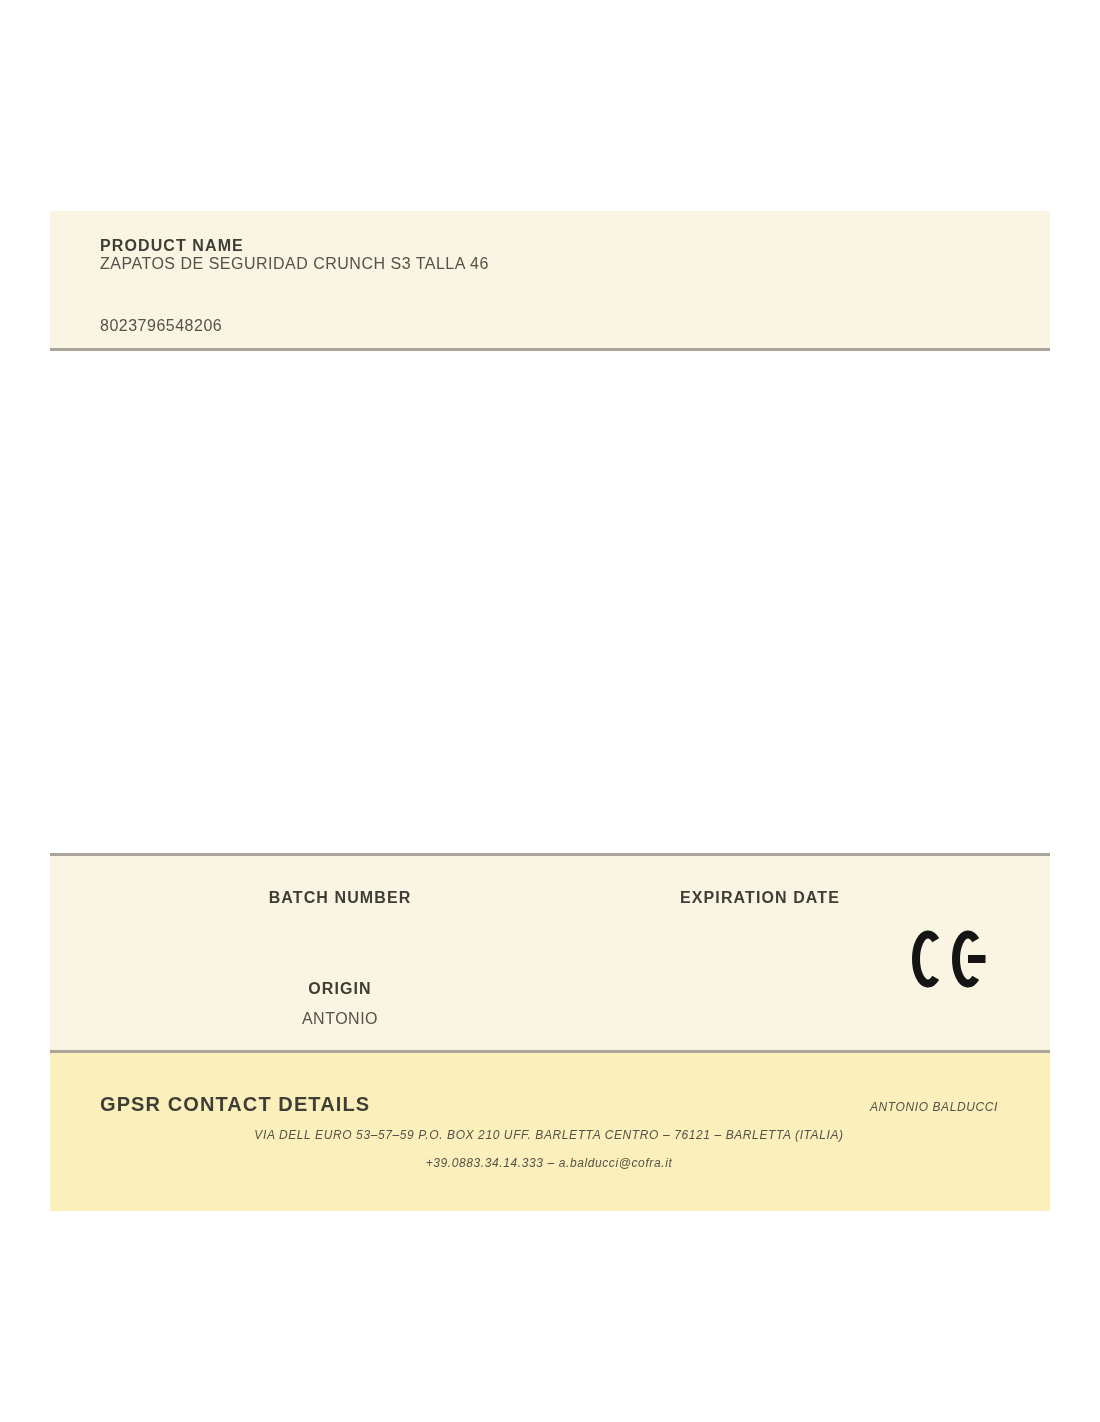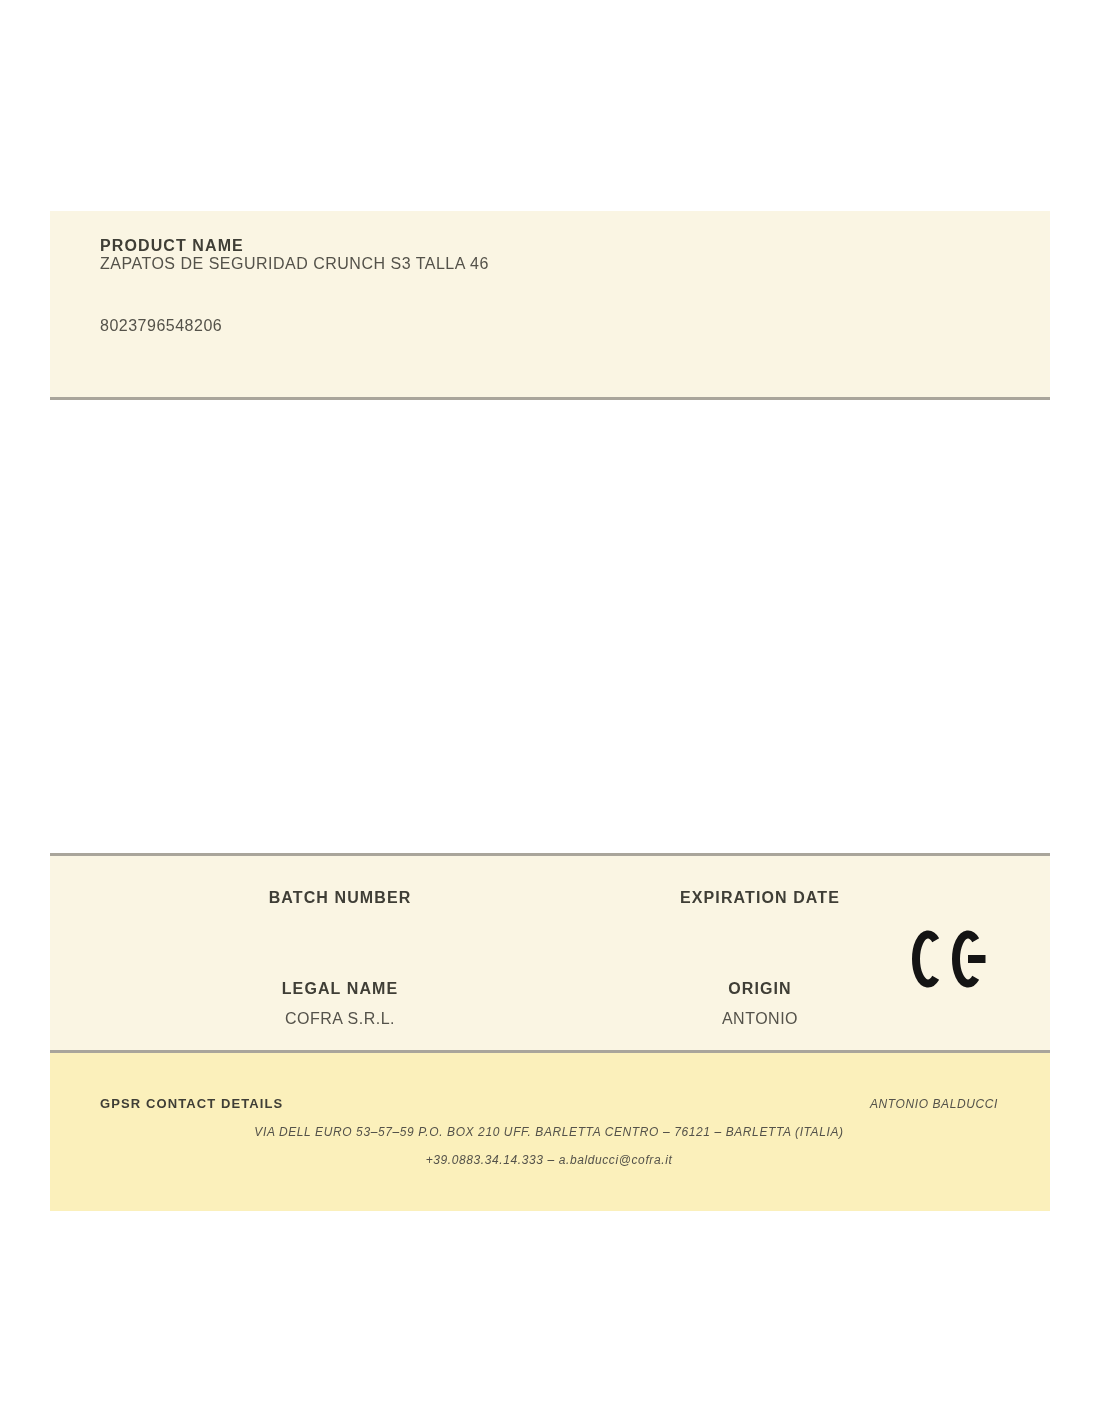--- a/index.html
+++ b/index.html
@@ -19,21 +19,21 @@
     overflow: hidden;
   }
   .panel {
     position: absolute;
     left: 50px;
     width: 1000px;
   }
   
   #product-panel {
     top: 211px;
-    height: 189px;
+    height: 140px;
     background: var(--panel-cream);
     border-bottom: 3px solid var(--divider-gray);
     padding: 27px 50px 0 50px;
   }
   .field-label {
     font-size: 16px;
     font-weight: bold;
     letter-spacing: 1.1px;
     color: var(--heading-text);
     line-height: 16px;
@@ -86,21 +86,21 @@
     height: 158px;
     background: var(--panel-yellow);
     padding: 43px 52px 0 50px;
   }
   .contact-row-1 {
     display: flex;
     justify-content: space-between;
     align-items: baseline;
   }
   .contact-heading {
-    font-size: 13px;
+    font-size: 20px;
     font-weight: bold;
     letter-spacing: 1.1px;
     color: var(--heading-text);
     line-height: 16px;
   }
   .contact-name, .contact-line {
     font-size: 12px;
     letter-spacing: 0.6px;
     color: var(--body-text);
     line-height: 16px;
@@ -130,24 +130,20 @@
       <div class="field-label">BATCH NUMBER</div>
       <div class="cell-value"></div>
     </div>
     <div class="grid-cell">
       <div class="field-label">EXPIRATION DATE</div>
       <div class="cell-value"></div>
     </div>
   </div>
   <div class="grid-row" id="grid-row-2">
     <div class="grid-cell">
-      <div class="field-label">LEGAL NAME</div>
-      <div class="cell-value">COFRA S.R.L.</div>
-    </div>
-    <div class="grid-cell">
       <div class="field-label">ORIGIN</div>
       <div class="cell-value">ANTONIO</div>
     </div>
   </div>
   <svg id="ce-mark" viewBox="0 0 80 58" fill="none" stroke="#141414" stroke-width="8" stroke-linecap="butt">
     <path d="M 23.7 10.2 A 12 24.5 0 1 0 23.7 47.8"></path>
     <path d="M 63.7 10.2 A 12 24.5 0 1 0 63.7 47.8"></path>
     <path d="M 56 29 H 73.5"></path>
   </svg>
 </section>

